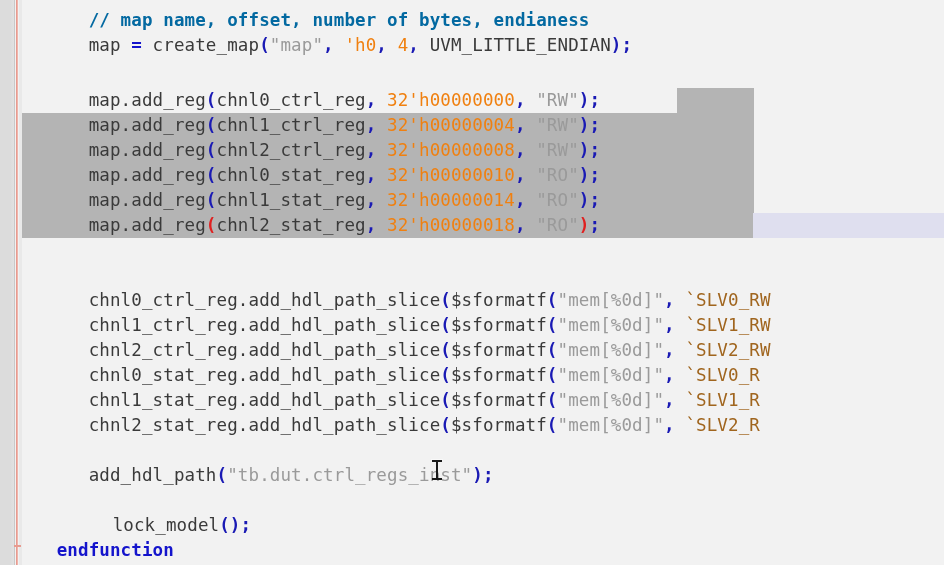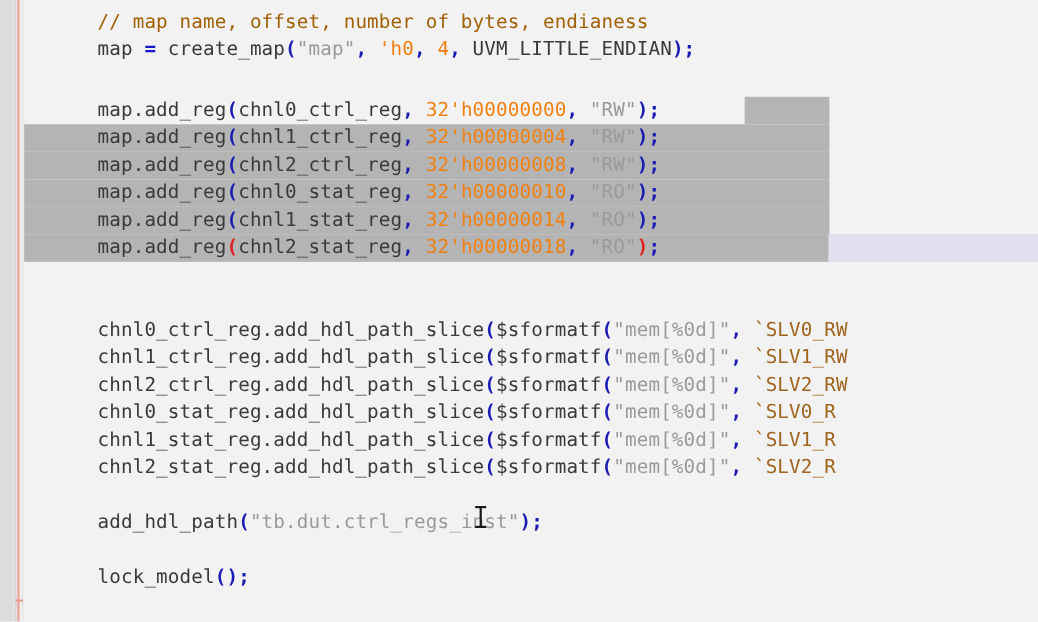--- a/index.html
+++ b/index.html
@@ -47,21 +47,21 @@
     letter-spacing:0px;
     color:#3a3a3a;
   }
   .line .txt{position:relative;z-index:3;}
 
   
   .selrect{position:absolute;background:#b4b4b4;z-index:1;}
   .curline{position:absolute;left:22px;width:922px;height:25px;background:#dfdfef;z-index:0;}
 
   
-  .cmt   {color:#a16207;}
+  .cmt   {color:#0369a1;font-weight:bold;}
   .kw    {color:#1414cc;font-weight:bold;}
   .op    {color:#1414cc;font-weight:bold;}
   .punc  {color:#1a1ab4;font-weight:bold;}
   .punc-red{color:#e02020;font-weight:bold;}
   .str   {color:#9a9a9a;}
   .num   {color:#f08010;}
   .macro {color:#a0651e;}
   .id    {color:#3a3a3a;}
 
   
@@ -106,21 +106,22 @@
       <div class="line" style="top: 238px; left: 0px;"><span class="txt" style="display: inline-block; margin-left: 3.4px; letter-spacing: 0.12px;"></span></div>
       <div class="line" style="top: 288px; left: 0px;"><span class="txt" style="display: inline-block; margin-left: 3.4px; letter-spacing: 0.12px;"><span class="id">        chnl0_ctrl_reg.add_hdl_path_slice</span><span class="punc">(</span><span class="id">$sformatf</span><span class="punc">(</span><span class="str">"mem[%0d]"</span><span class="punc">,</span><span class="id"> </span><span class="macro">`SLV0_RW</span></span></div>
       <div class="line" style="top: 313px; left: 0px;"><span class="txt" style="display: inline-block; margin-left: 3.4px; letter-spacing: 0.12px;"><span class="id">        chnl1_ctrl_reg.add_hdl_path_slice</span><span class="punc">(</span><span class="id">$sformatf</span><span class="punc">(</span><span class="str">"mem[%0d]"</span><span class="punc">,</span><span class="id"> </span><span class="macro">`SLV1_RW</span></span></div>
       <div class="line" style="top: 338px; left: 0px;"><span class="txt" style="display: inline-block; margin-left: 3.4px; letter-spacing: 0.12px;"><span class="id">        chnl2_ctrl_reg.add_hdl_path_slice</span><span class="punc">(</span><span class="id">$sformatf</span><span class="punc">(</span><span class="str">"mem[%0d]"</span><span class="punc">,</span><span class="id"> </span><span class="macro">`SLV2_RW</span></span></div>
       <div class="line" style="top: 363px; left: 0px;"><span class="txt" style="display: inline-block; margin-left: 3.4px; letter-spacing: 0.12px;"><span class="id">        chnl0_stat_reg.add_hdl_path_slice</span><span class="punc">(</span><span class="id">$sformatf</span><span class="punc">(</span><span class="str">"mem[%0d]"</span><span class="punc">,</span><span class="id"> </span><span class="macro">`SLV0_R</span></span></div>
       <div class="line" style="top: 388px; left: 0px;"><span class="txt" style="display: inline-block; margin-left: 3.4px; letter-spacing: 0.12px;"><span class="id">        chnl1_stat_reg.add_hdl_path_slice</span><span class="punc">(</span><span class="id">$sformatf</span><span class="punc">(</span><span class="str">"mem[%0d]"</span><span class="punc">,</span><span class="id"> </span><span class="macro">`SLV1_R</span></span></div>
       <div class="line" style="top: 413px; left: 0px;"><span class="txt" style="display: inline-block; margin-left: 3.4px; letter-spacing: 0.12px;"><span class="id">        chnl2_stat_reg.add_hdl_path_slice</span><span class="punc">(</span><span class="id">$sformatf</span><span class="punc">(</span><span class="str">"mem[%0d]"</span><span class="punc">,</span><span class="id"> </span><span class="macro">`SLV2_R</span></span></div>
       <div class="line" style="top: 438px; left: 0px;"><span class="txt" style="display: inline-block; margin-left: 3.4px; letter-spacing: 0.12px;"></span></div>
       <div class="line" style="top: 463px; left: 0px;"><span class="txt" style="display: inline-block; margin-left: 3.4px; letter-spacing: 0.12px;"><span class="id">        add_hdl_path</span><span class="punc">(</span><span class="str">"tb.dut.ctrl_regs_inst"</span><span class="punc">);</span></span></div>
       <div class="line" style="top: 488px; left: 0px;"><span class="txt" style="display: inline-block; margin-left: 3.4px; letter-spacing: 0.12px;"></span></div>
-      <div class="line" style="top: 513px; left: 0px;"><span class="txt" style="display: inline-block; margin-left: 3.4px; letter-spacing: 0.12px;"><span class="id">        lock_model</span><span class="punc">();</span></span></div>
+      <div class="line" style="top: 513px; left: 0px; padding-left: 24px;"><span class="txt" style="display: inline-block; margin-left: 3.4px; letter-spacing: 0.12px;"><span class="id">        lock_model</span><span class="punc">();</span></span></div>
+      <div class="line" style="top: 538px; left: 0px;"><span class="txt" style="display: inline-block; margin-left: 3.4px; letter-spacing: 0.12px;"><span class="id">     </span><span class="kw">endfunction</span></span></div>
     </div>
 
   <svg class="mouse-cursor" id="mouse-pointer" width="14" height="22" viewBox="0 0 14 22" style="left: 430px; top: 459px;">
     <rect x="6" y="2" width="2" height="18" fill="#1a1a1a"></rect>
     <rect x="2" y="1" width="10" height="2" fill="#1a1a1a"></rect>
     <rect x="2" y="19" width="10" height="2" fill="#1a1a1a"></rect>
     <rect x="1" y="0" width="12" height="1" fill="#ffffff" opacity="0.55"></rect>
   </svg>
 
 </div>

